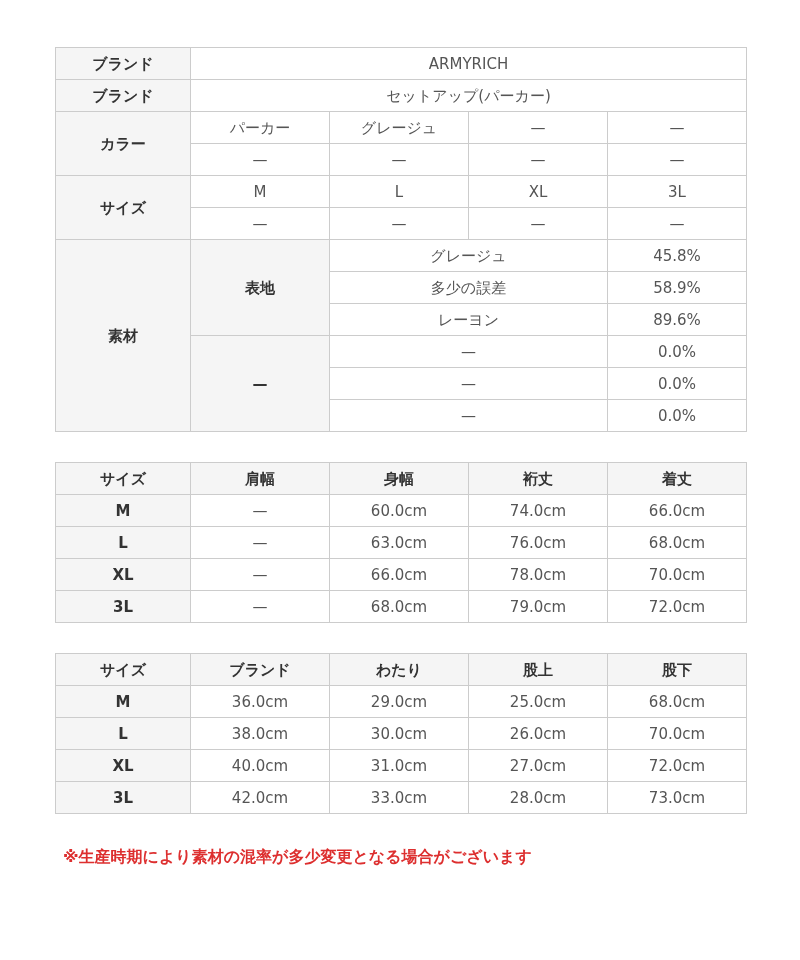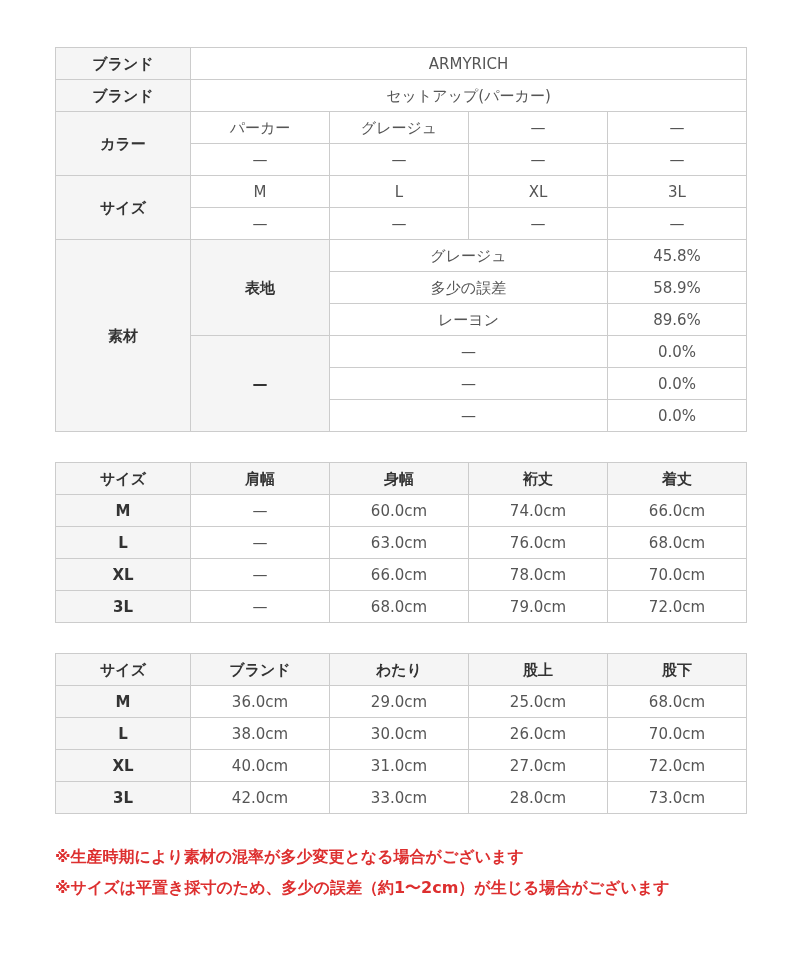--- a/index.html
+++ b/index.html
@@ -37,21 +37,21 @@
     background: #f5f5f5;
     color: #333333;
     font-weight: bold;
   }
   td {
     background: #ffffff;
     color: #555555;
     font-weight: normal;
   }
   .tbl-gap { height: 30px; }
-  .notes { margin-top: 33px; }
+  .notes { margin-top: 33px; margin-left: 8px; }
   .note {
     color: #dd2f2f;
     font-size: 16px;
     font-weight: bold;
     line-height: 1.2;
     margin: 0 0 12px 0;
   }
 </style>
 </head>
 <body>
@@ -224,16 +224,15 @@
         <td>42.0cm</td>
         <td>33.0cm</td>
         <td>28.0cm</td>
         <td>73.0cm</td>
       </tr>
     </tbody>
   </table>
 
   <div class="notes">
     <p class="note">※生産時期により素材の混率が多少変更となる場合がございます</p>
-    <p class="note">※サイズは平置き採寸のため、多少の誤差（約1〜2cm）が生じる場合がございます</p>
   </div>
 
 </div>
 
 </body></html>

